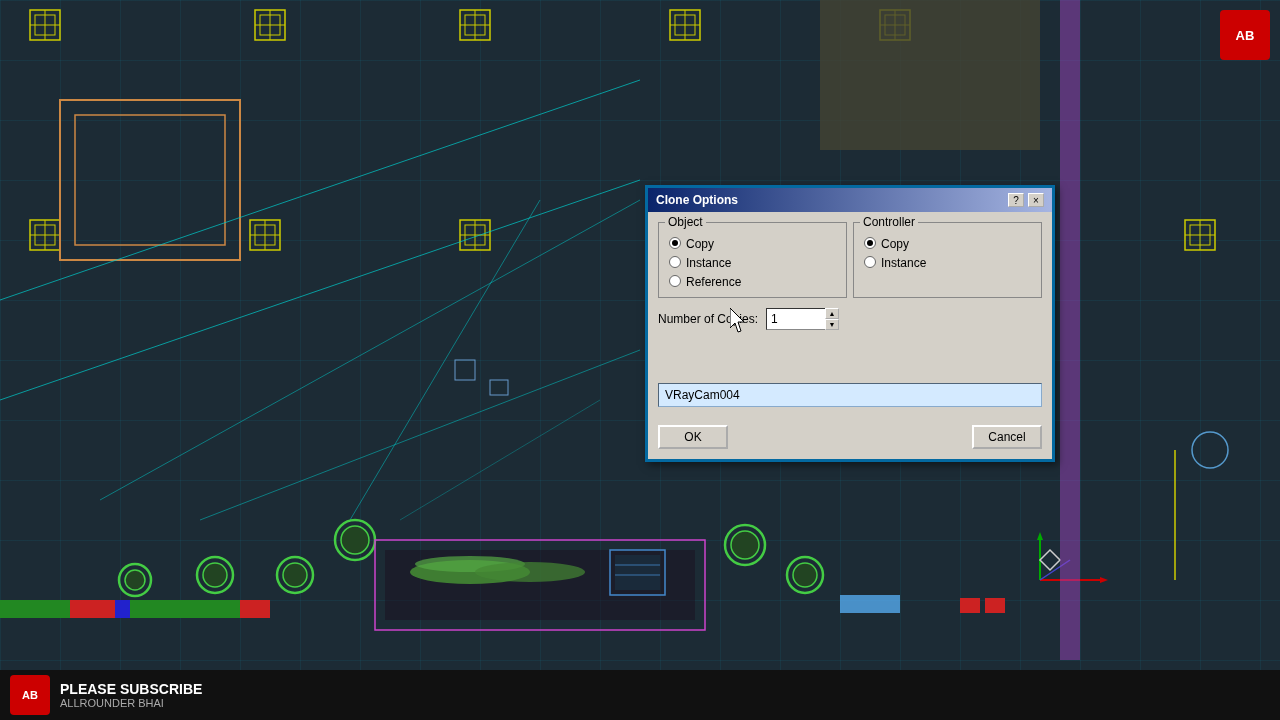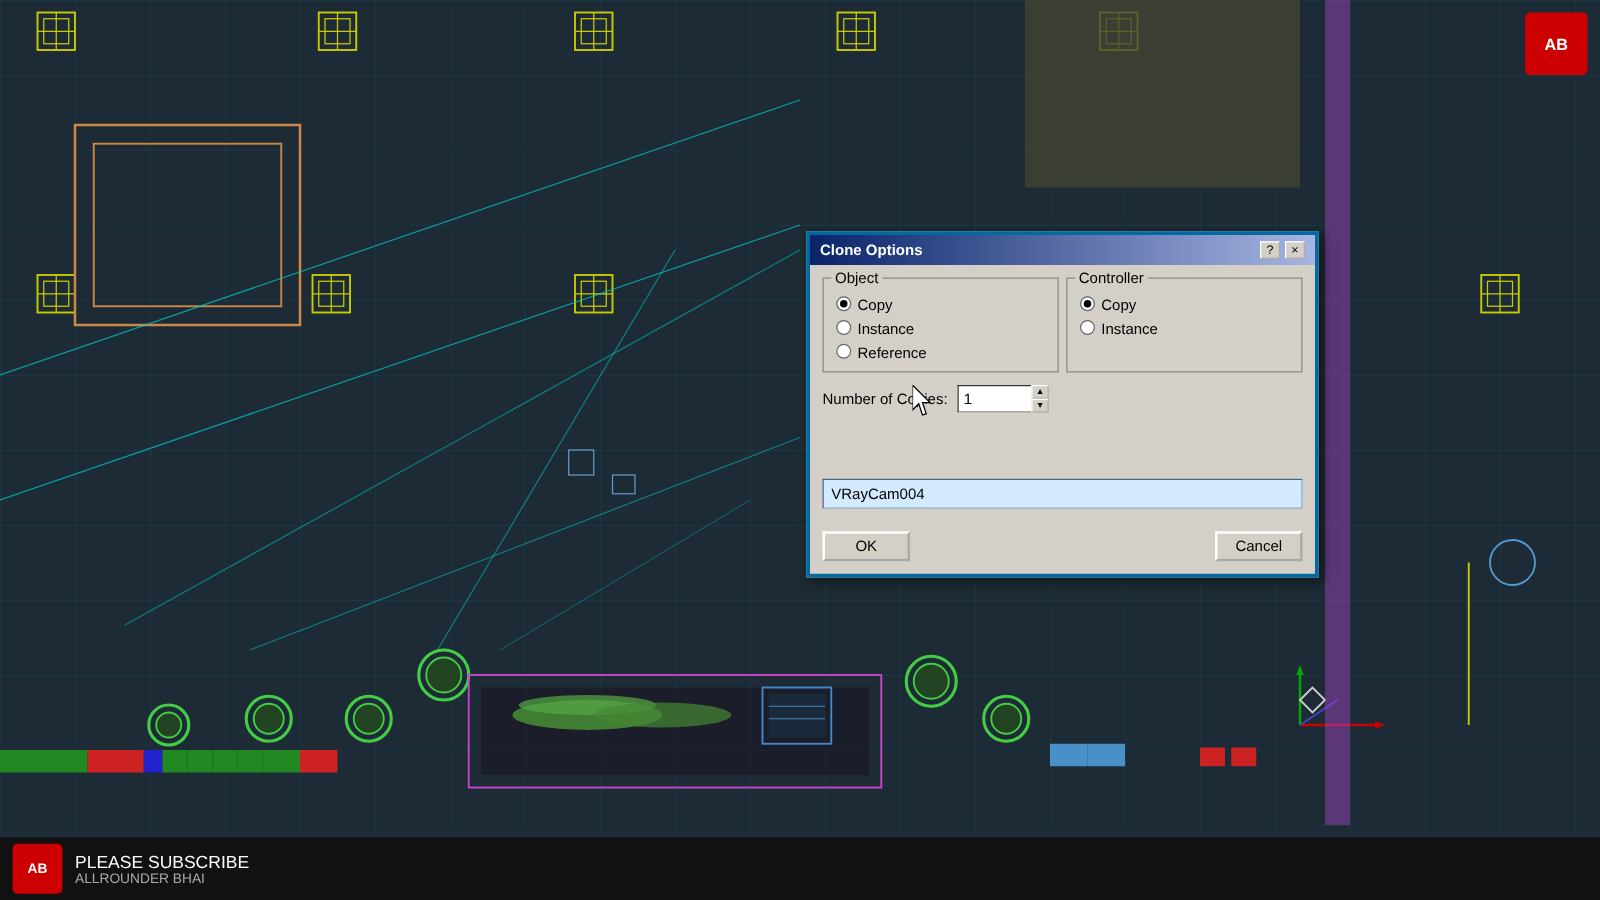--- a/index.html
+++ b/index.html
@@ -67,21 +67,21 @@
       font-weight: bold;
       font-size: 11px;
     }
 
     .subscribe-text {
       color: white;
     }
 
     .subscribe-text .main-text {
       color: #fff;
-      font-weight: normal;
+      font-weight: bold;
       font-size: 14px;
     }
 
     .subscribe-text .sub-text {
       color: #aaa;
       font-size: 11px;
     }
 
     
     .top-right-logo {

